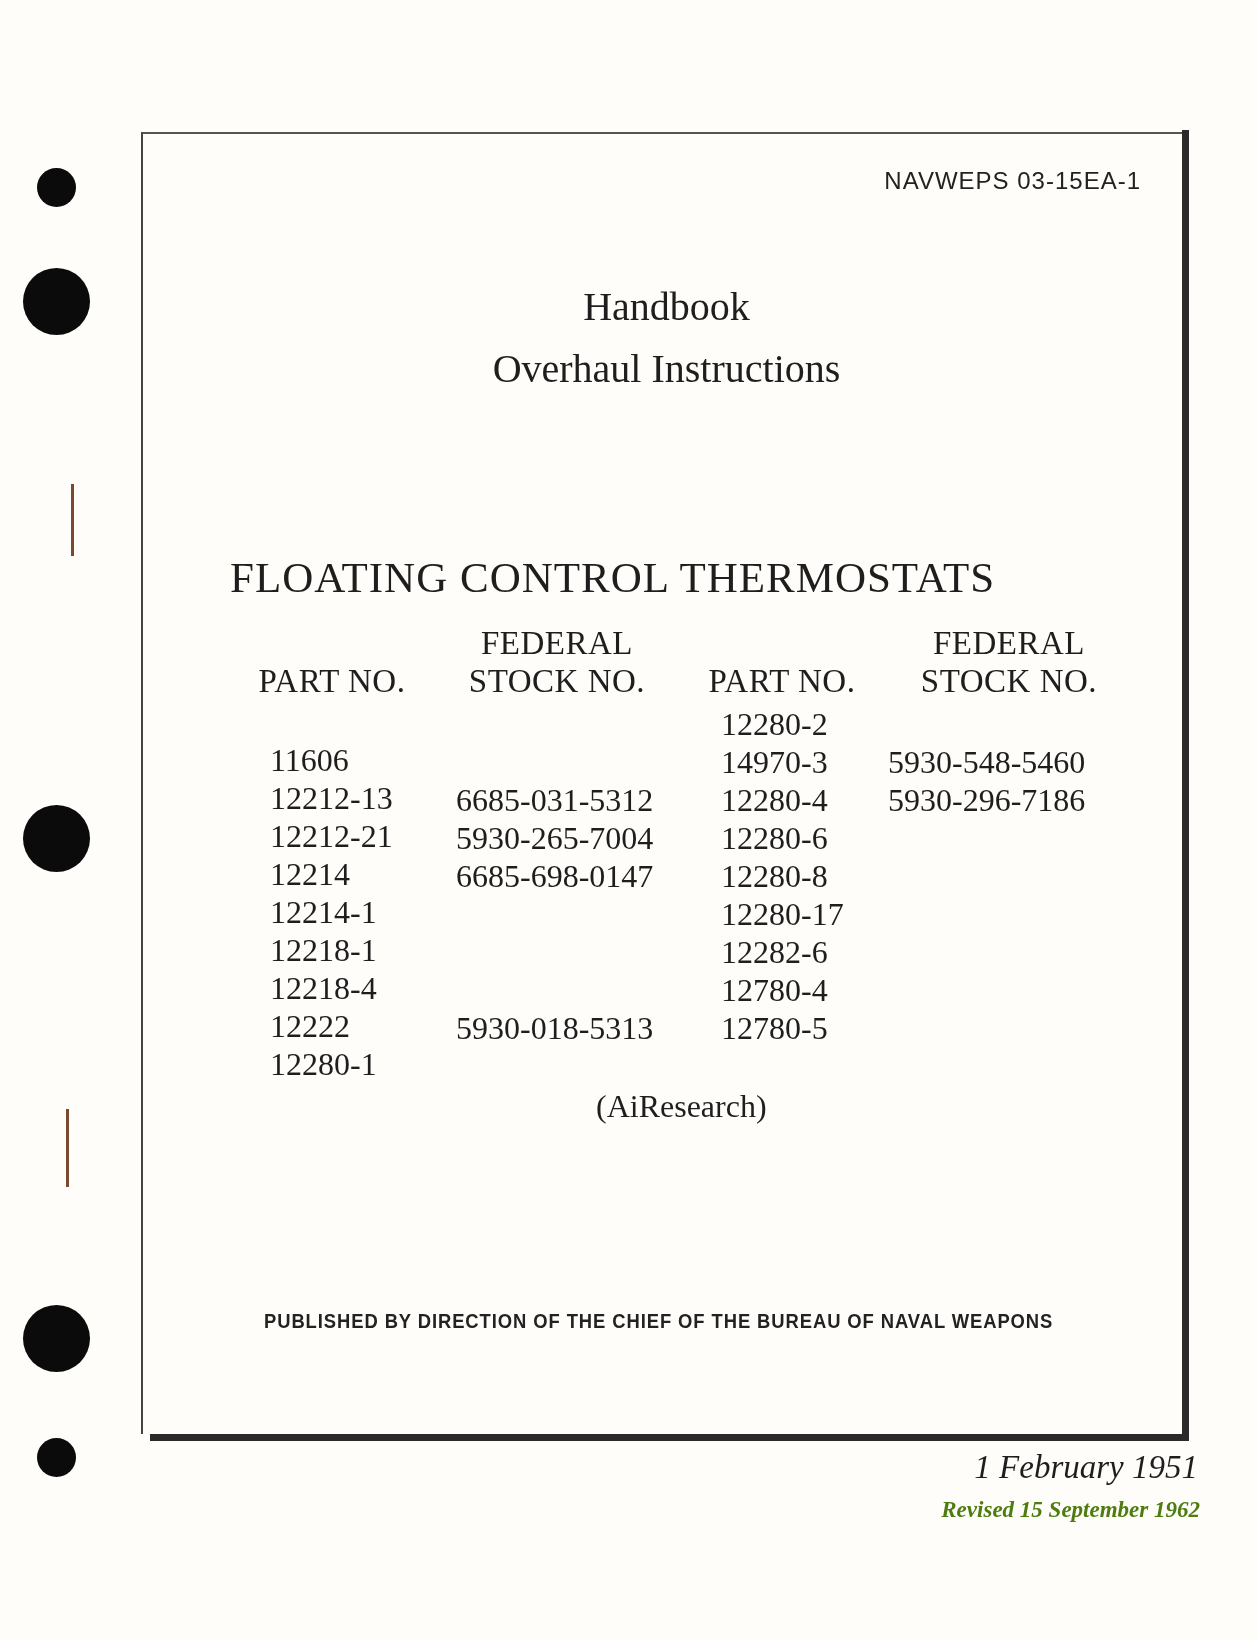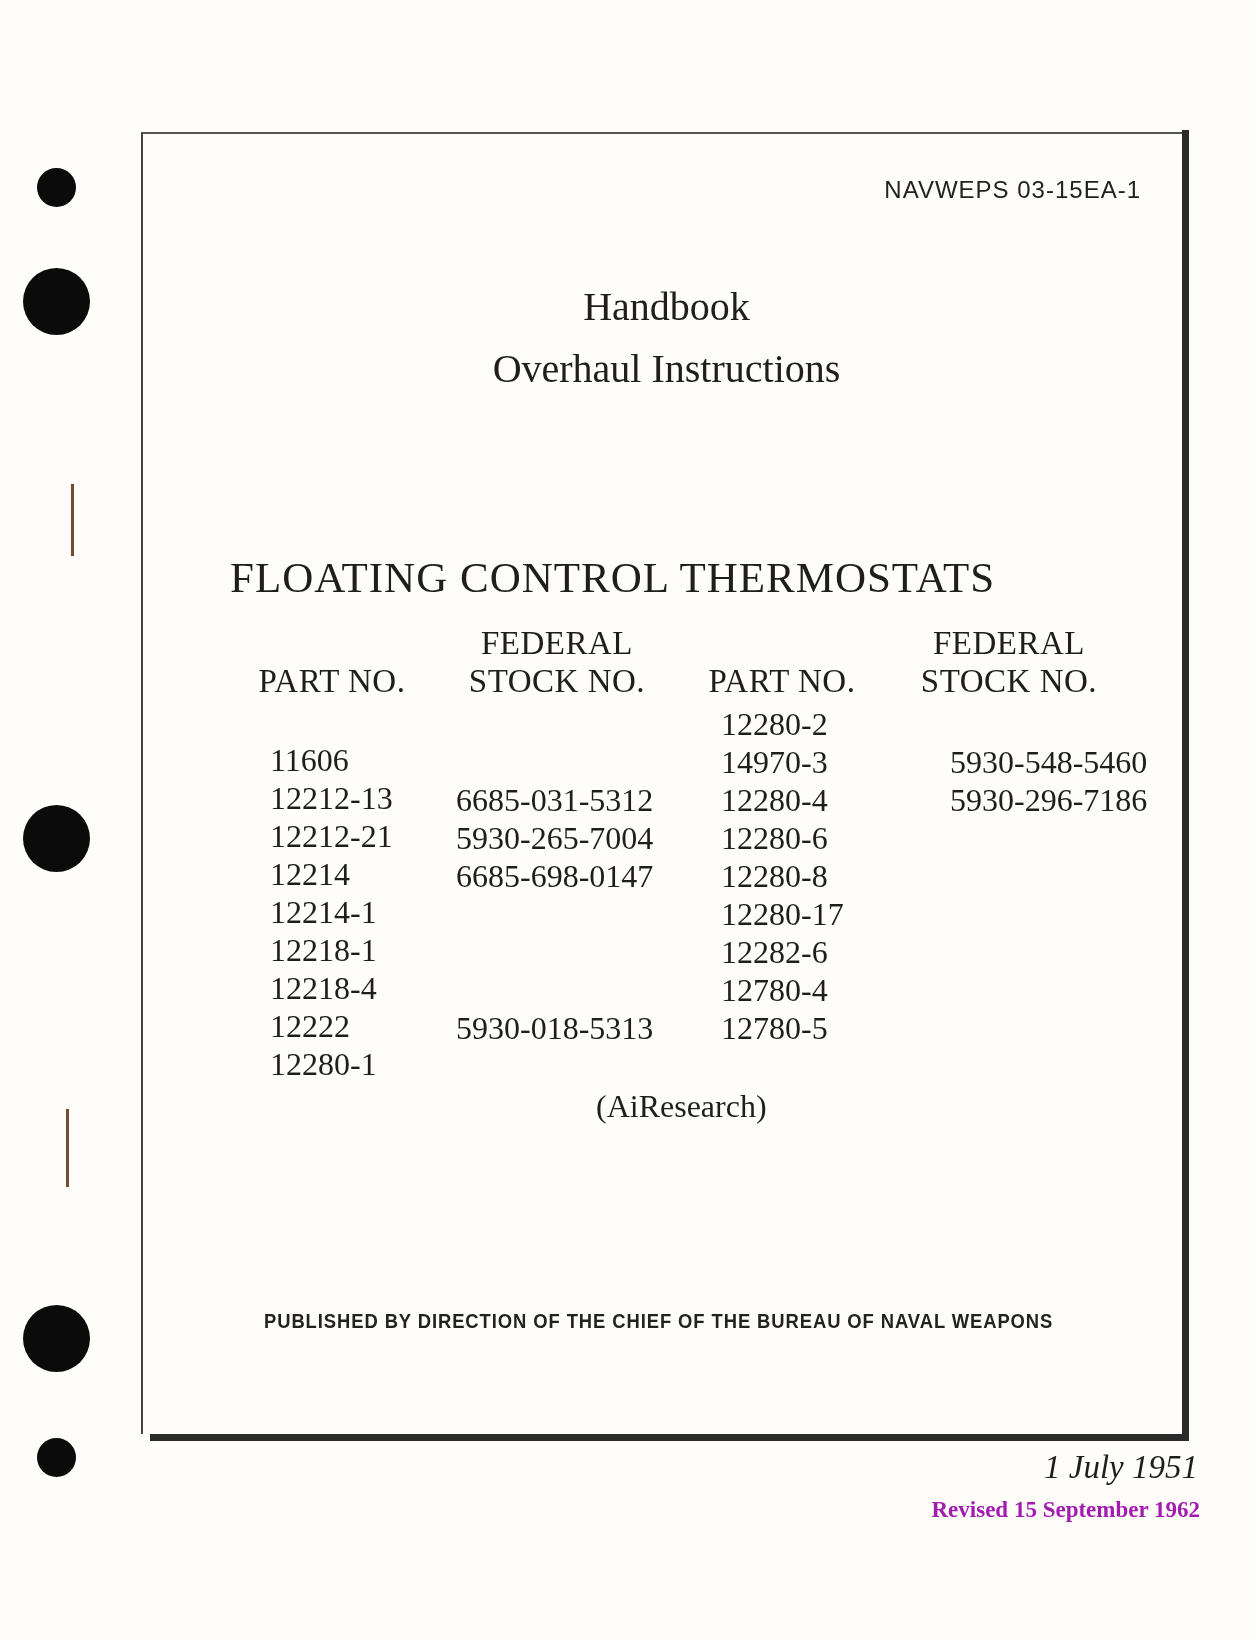--- a/index.html
+++ b/index.html
@@ -2,30 +2,30 @@
 <html><head>
 <meta charset="utf-8">
 <style>
   html, body { margin: 0; padding: 0; }
   body { width: 1257px; height: 1641px; background: #fefdf9; position: relative; overflow: hidden; font-family: "Liberation Serif", "DejaVu Serif", serif; color: #1e1e1e; }
   .hole { position: absolute; background: #0b0b0b; border-radius: 50%; }
   .tick { position: absolute; width: 3px; background: #7a4a30; }
   .frame { position: absolute; left: 141px; top: 132px; width: 1046px; height: 1302px; border-left: 2px solid #444; border-top: 2px solid #555; box-sizing: border-box; }
   .frame-right { position: absolute; left: 1182px; top: 130px; width: 7px; height: 1310px; background: #2a2a2a; }
   .frame-bottom { position: absolute; left: 150px; top: 1434px; width: 1039px; height: 7px; background: #2a2a2a; }
-  .docnum { position: absolute; right: 116px; top: 176px; font-family: "Liberation Sans", "DejaVu Sans", sans-serif; font-size: 24px; letter-spacing: 1px; color: #222; }
+  .docnum { position: absolute; right: 116px; top: 167px; font-family: "Liberation Sans", "DejaVu Sans", sans-serif; font-size: 24px; letter-spacing: 1px; color: #222; }
   .title1 { position: absolute; left: 0; width: 1333px; text-align: center; top: 283px; font-size: 40px; }
   .title2 { position: absolute; left: 0; width: 1333px; text-align: center; top: 345px; font-size: 40px; }
   .main-title { position: absolute; left: 230px; top: 553px; font-size: 43px; letter-spacing: 1px; }
   .col { position: absolute; font-size: 32px; line-height: 38px; }
   .hdr { position: absolute; font-size: 33px; text-align: center; line-height: 38px; letter-spacing: 0.5px; }
   .note { position: absolute; left: 596px; top: 1088px; font-size: 32px; text-align: right; }
   .published { position: absolute; left: 264px; top: 1310px; font-family: "Liberation Sans", "DejaVu Sans", sans-serif; font-weight: bold; font-size: 20px; letter-spacing: 1px; transform: scaleX(0.92); transform-origin: left; color: #222; }
   .date1 { position: absolute; right: 59px; top: 1449px; font-style: italic; font-size: 33px; }
-  .date2 { position: absolute; right: 57px; top: 1497px; font-weight: bold; font-size: 23px; color: #a21caf; }
+  .date2 { position: absolute; right: 57px; top: 1497px; font-style: italic; font-weight: bold; font-size: 23px; color: #4d7c0f; }
   .row { display: block; height: 38px; white-space: nowrap; }
 </style>
 </head>
 <body>
 
 <div class="hole" style="left:37px; top:168px; width:39px; height:39px;"></div>
 <div class="hole" style="left:23px; top:268px; width:67px; height:67px;"></div>
 <div class="hole" style="left:23px; top:805px; width:67px; height:67px;"></div>
 <div class="hole" style="left:23px; top:1305px; width:67px; height:67px;"></div>
 <div class="hole" style="left:37px; top:1438px; width:39px; height:39px;"></div>
@@ -86,30 +86,30 @@
   <span class="row">12280-2</span>
   <span class="row">14970-3</span>
   <span class="row">12280-4</span>
   <span class="row">12280-6</span>
   <span class="row">12280-8</span>
   <span class="row">12280-17</span>
   <span class="row">12282-6</span>
   <span class="row">12780-4</span>
   <span class="row">12780-5</span>
 </div>
-<div class="col" style="left:950px; top:705px;">
+<div class="col" style="left:888px; top:705px;">
   <span class="row"></span>
   <span class="row">5930-548-5460</span>
   <span class="row">5930-296-7186</span>
   <span class="row"></span>
   <span class="row"></span>
   <span class="row"></span>
   <span class="row"></span>
   <span class="row"></span>
   <span class="row"></span>
 </div>
 
 <div class="note">(AiResearch)</div>
 
 <div class="published">PUBLISHED BY DIRECTION OF THE CHIEF OF THE BUREAU OF NAVAL WEAPONS</div>
 
-<div class="date1">1 July 1951</div>
+<div class="date1">1 February 1951</div>
 <div class="date2">Revised 15 September 1962</div>
 
 </body></html>

